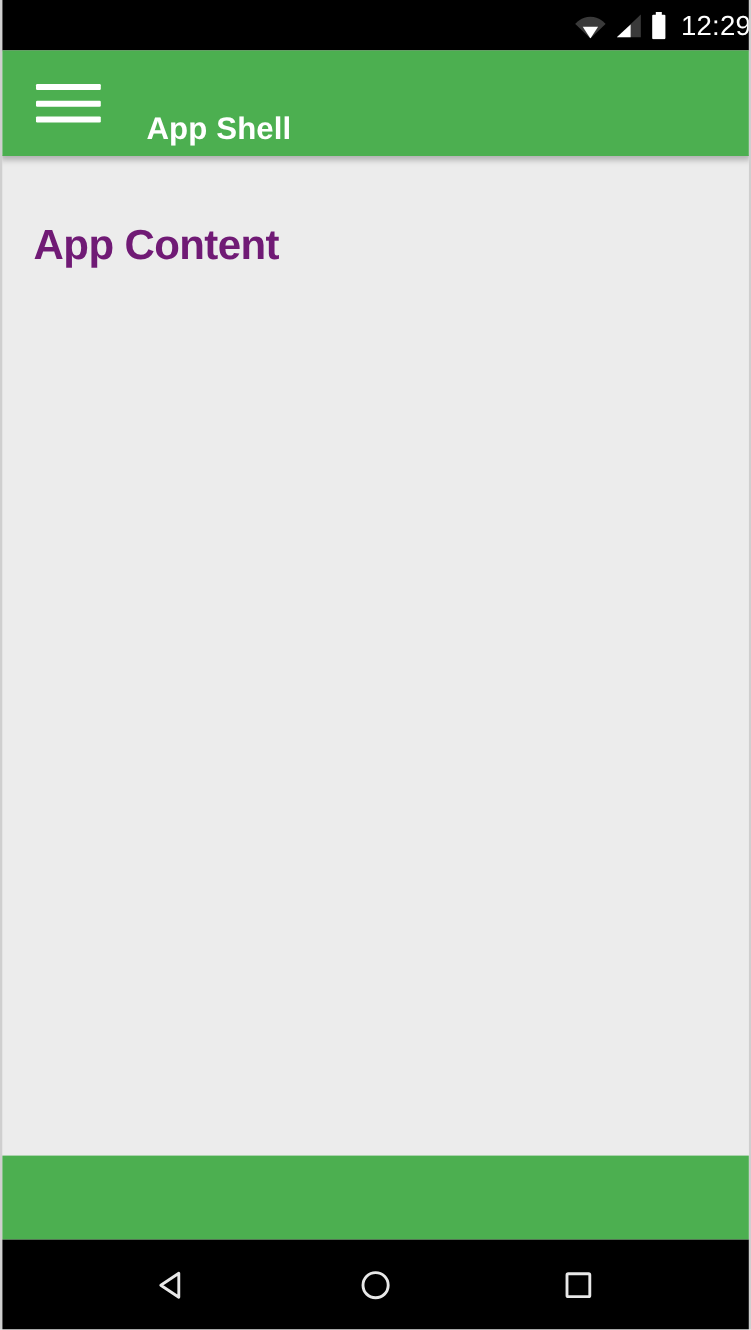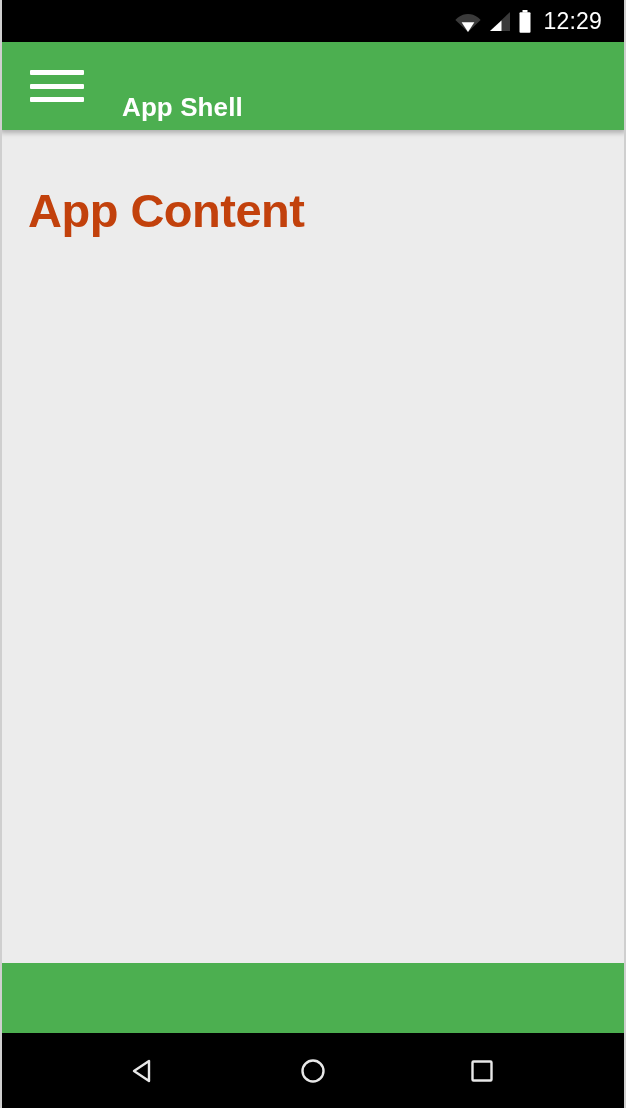--- a/index.html
+++ b/index.html
@@ -27,21 +27,21 @@
 
   
   #status-bar {
     position: absolute;
     top: 0; left: -2px; right: -2px;
     height: 42px;
     background: #000000;
     display: flex;
     align-items: center;
     justify-content: flex-end;
-    padding-right: 24px;
+    padding-right: 0;
     box-sizing: border-box;
   }
   .status-icon {
     display: inline-block;
     margin-left: 7px;
     line-height: 0;
   }
   #status-clock {
     color: #ffffff;
     font-size: 23px;
@@ -94,23 +94,23 @@
     top: 130px;
     left: 0;
     right: 0;
     bottom: 145px;
     background: #ececec;
     overflow: hidden;
   }
   #content-heading {
     margin: 0;
     padding: 57px 0 0 26px;
-    font-size: 47px;
+    font-size: 35px;
     font-weight: bold;
-    color: #c2410c;
+    color: #701a75;
     letter-spacing: -0.5px;
     line-height: 1;
   }
 
   
   #footer {
     position: absolute;
     left: -2px; right: -2px;
     bottom: 75px;
     height: 70px;

